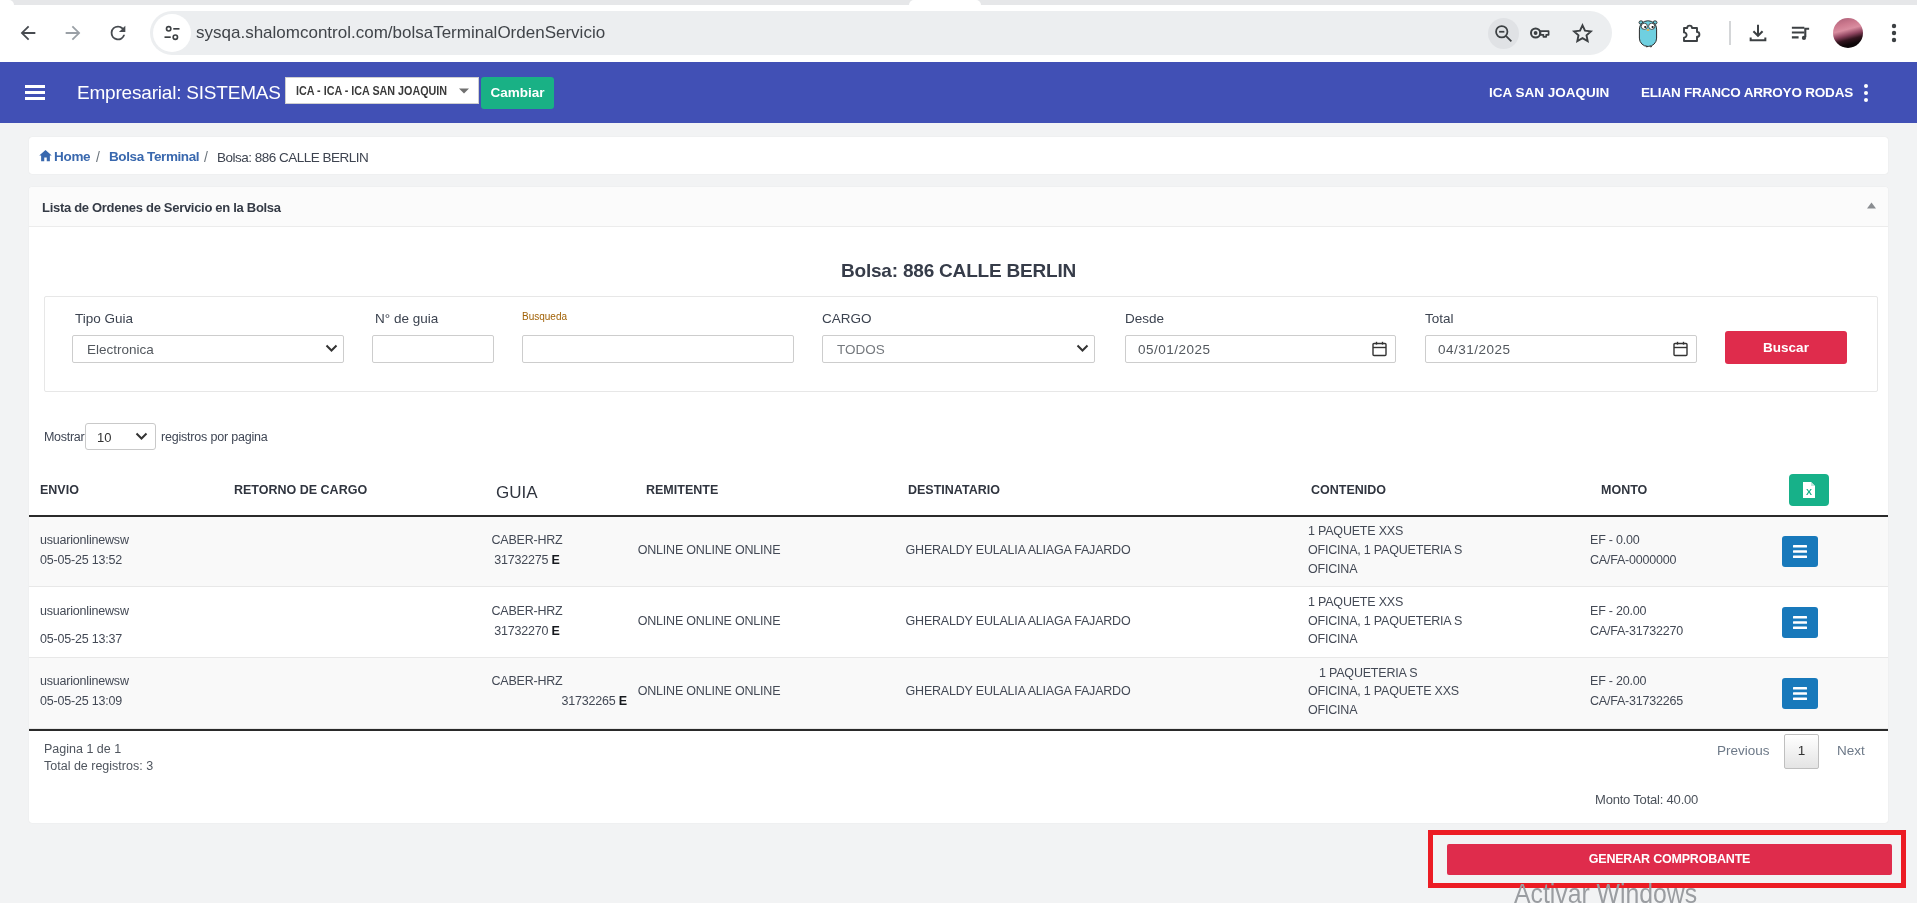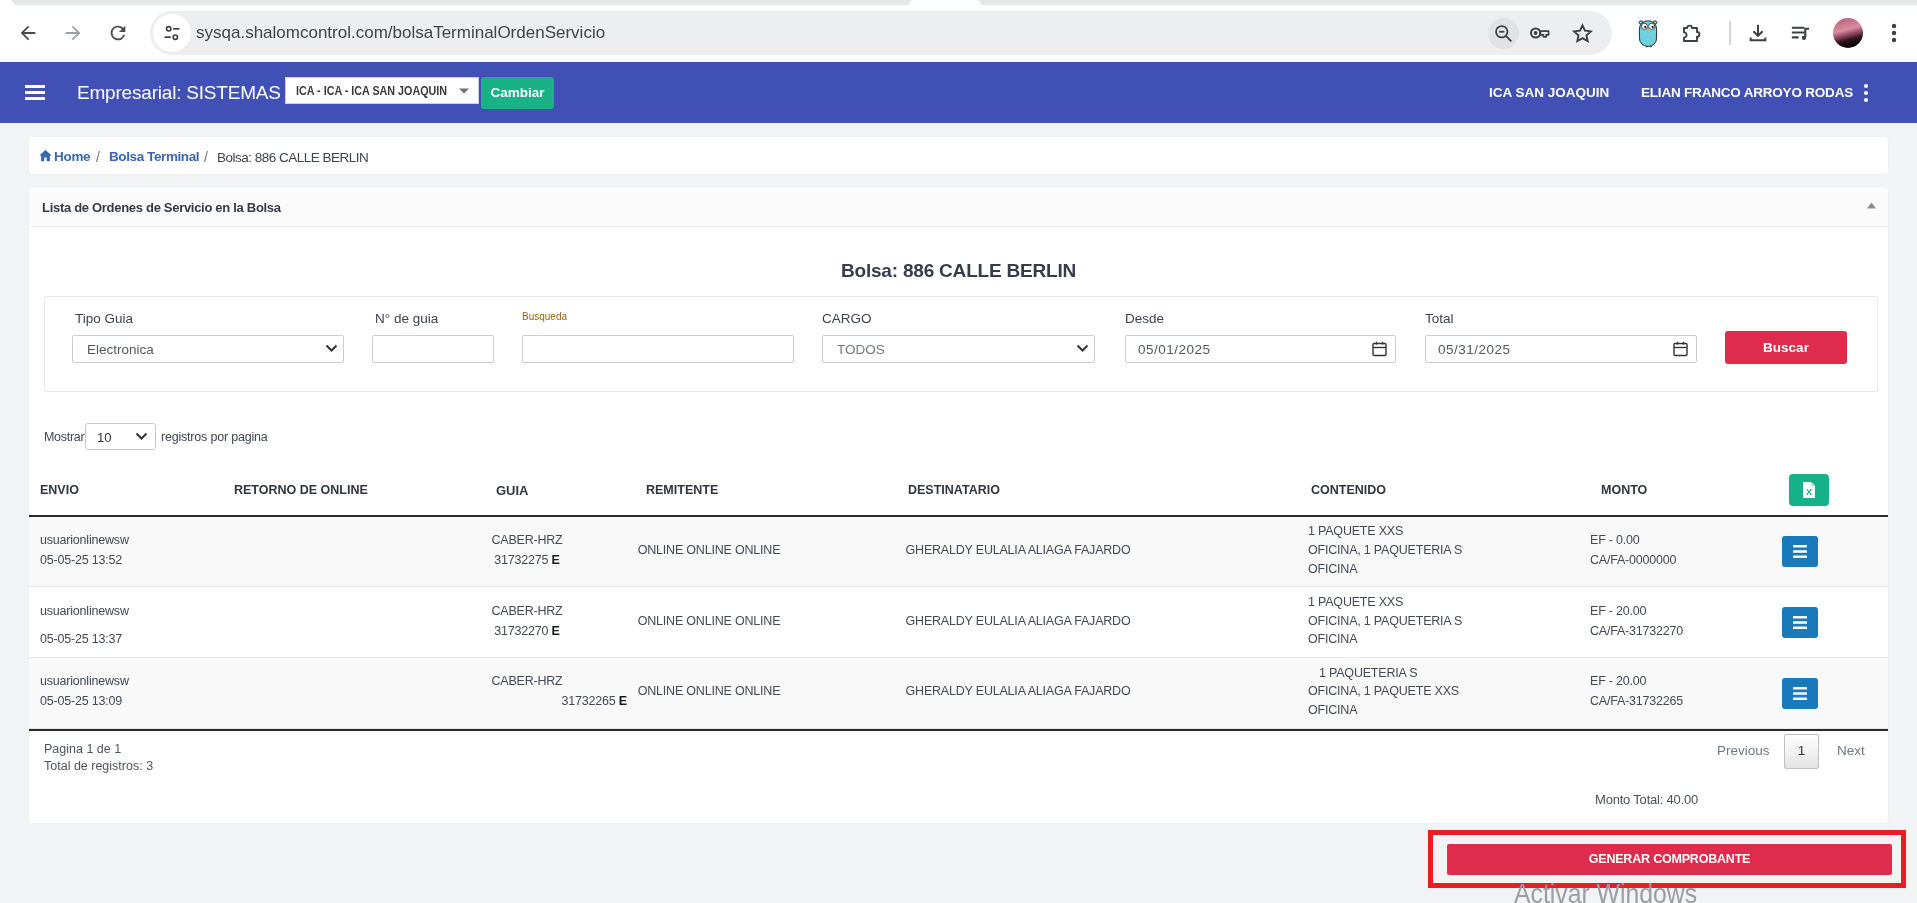--- a/index.html
+++ b/index.html
@@ -164,42 +164,42 @@
   <div class="abs" style="left:1125px;top:335px;width:271px;height:28px;border:1px solid #cdcdcd;border-radius:2px;background:#fff;"></div>
   <div class="abs" style="left:1138px;top:342px;font-size:13.5px;color:#53585e;letter-spacing:0.5px;">05/01/2025</div>
   <svg class="abs" style="left:1372px;top:341px;" width="15" height="16" viewBox="0 0 15 16" fill="none" stroke="#333" stroke-width="1.4">
       <rect x="1" y="2.5" width="13" height="12" rx="1"></rect>
       <line x1="1" y1="6.5" x2="14" y2="6.5"></line>
       <line x1="4.5" y1="0.8" x2="4.5" y2="3.6"></line>
       <line x1="10.5" y1="0.8" x2="10.5" y2="3.6"></line>
     </svg>
 
   <div class="abs" style="left:1425px;top:335px;width:272px;height:28px;border:1px solid #cdcdcd;border-radius:2px;background:#fff;"></div>
-  <div class="abs" style="left:1438px;top:342px;font-size:13.5px;color:#53585e;letter-spacing:0.5px;">05/31/2025</div>
+  <div class="abs" style="left:1438px;top:342px;font-size:13.5px;color:#53585e;letter-spacing:0.5px;">04/31/2025</div>
   <svg class="abs" style="left:1673px;top:341px;" width="15" height="16" viewBox="0 0 15 16" fill="none" stroke="#333" stroke-width="1.4">
       <rect x="1" y="2.5" width="13" height="12" rx="1"></rect>
       <line x1="1" y1="6.5" x2="14" y2="6.5"></line>
       <line x1="4.5" y1="0.8" x2="4.5" y2="3.6"></line>
       <line x1="10.5" y1="0.8" x2="10.5" y2="3.6"></line>
     </svg>
 
   <div class="abs" style="left:1725px;top:331px;width:122px;height:33px;background:#df2c4c;border-radius:3px;"></div>
   <div class="abs" style="left:1725px;top:340px;width:122px;text-align:center;font-size:13.5px;font-weight:bold;color:#fff;">Buscar</div>
 
   <div class="abs" style="left:44px;top:430px;font-size:12.5px;letter-spacing:-0.3px;color:#3f4654;">Mostrar</div>
   <div class="abs" style="left:85px;top:423px;width:71px;height:27px;border:1px solid #c9c9c9;border-radius:3px;background:#fff;"></div>
   <div class="abs" style="left:97px;top:430px;font-size:13px;color:#333;">10</div>
   <svg class="abs" style="left:135px;top:432px;" width="13" height="9" viewBox="0 0 13 9" fill="none" stroke="#333" stroke-width="2">
       <path d="M1.5 1.5l5 5 5-5"></path>
     </svg>
   <div class="abs" style="left:161px;top:430px;font-size:12.5px;letter-spacing:-0.2px;color:#3f4654;">registros por pagina</div>
 
   <div class="abs" style="left:40px;top:483px;font-size:12.5px;font-weight:bold;color:#30353f;">ENVIO</div>
-  <div class="abs" style="left:234px;top:483px;font-size:12.5px;font-weight:bold;color:#30353f;">RETORNO DE ONLINE</div>
-  <div class="abs" style="left:496px;top:483px;font-size:13px;font-weight:bold;color:#30353f;">GUIA</div>
+  <div class="abs" style="left:234px;top:483px;font-size:12.5px;font-weight:bold;color:#30353f;">RETORNO DE CARGO</div>
+  <div class="abs" style="left:496px;top:483px;font-size:17px;font-weight:normal;color:#30353f;">GUIA</div>
   <div class="abs" style="left:646px;top:483px;font-size:12.5px;font-weight:bold;color:#30353f;">REMITENTE</div>
   <div class="abs" style="left:908px;top:483px;font-size:12.5px;font-weight:bold;color:#30353f;">DESTINATARIO</div>
   <div class="abs" style="left:1311px;top:483px;font-size:12.5px;font-weight:bold;color:#30353f;">CONTENIDO</div>
   <div class="abs" style="left:1601px;top:483px;font-size:12.5px;font-weight:bold;color:#30353f;">MONTO</div>
 
   <div class="abs" style="left:1789px;top:474px;width:40px;height:32px;background:#17b189;border-radius:4px;"></div>
   <svg class="abs" style="left:1802px;top:481px;" width="14" height="18" viewBox="0 0 14 18">
     <path d="M1 1h8l4 4v12H1z" fill="#fff"></path>
       <path d="M9 1l4 4H9z" fill="#bfe8dd"></path>
     <text x="7" y="14" font-size="9" font-weight="bold" fill="#17b189" text-anchor="middle" font-family="Liberation Sans, sans-serif">X</text>

